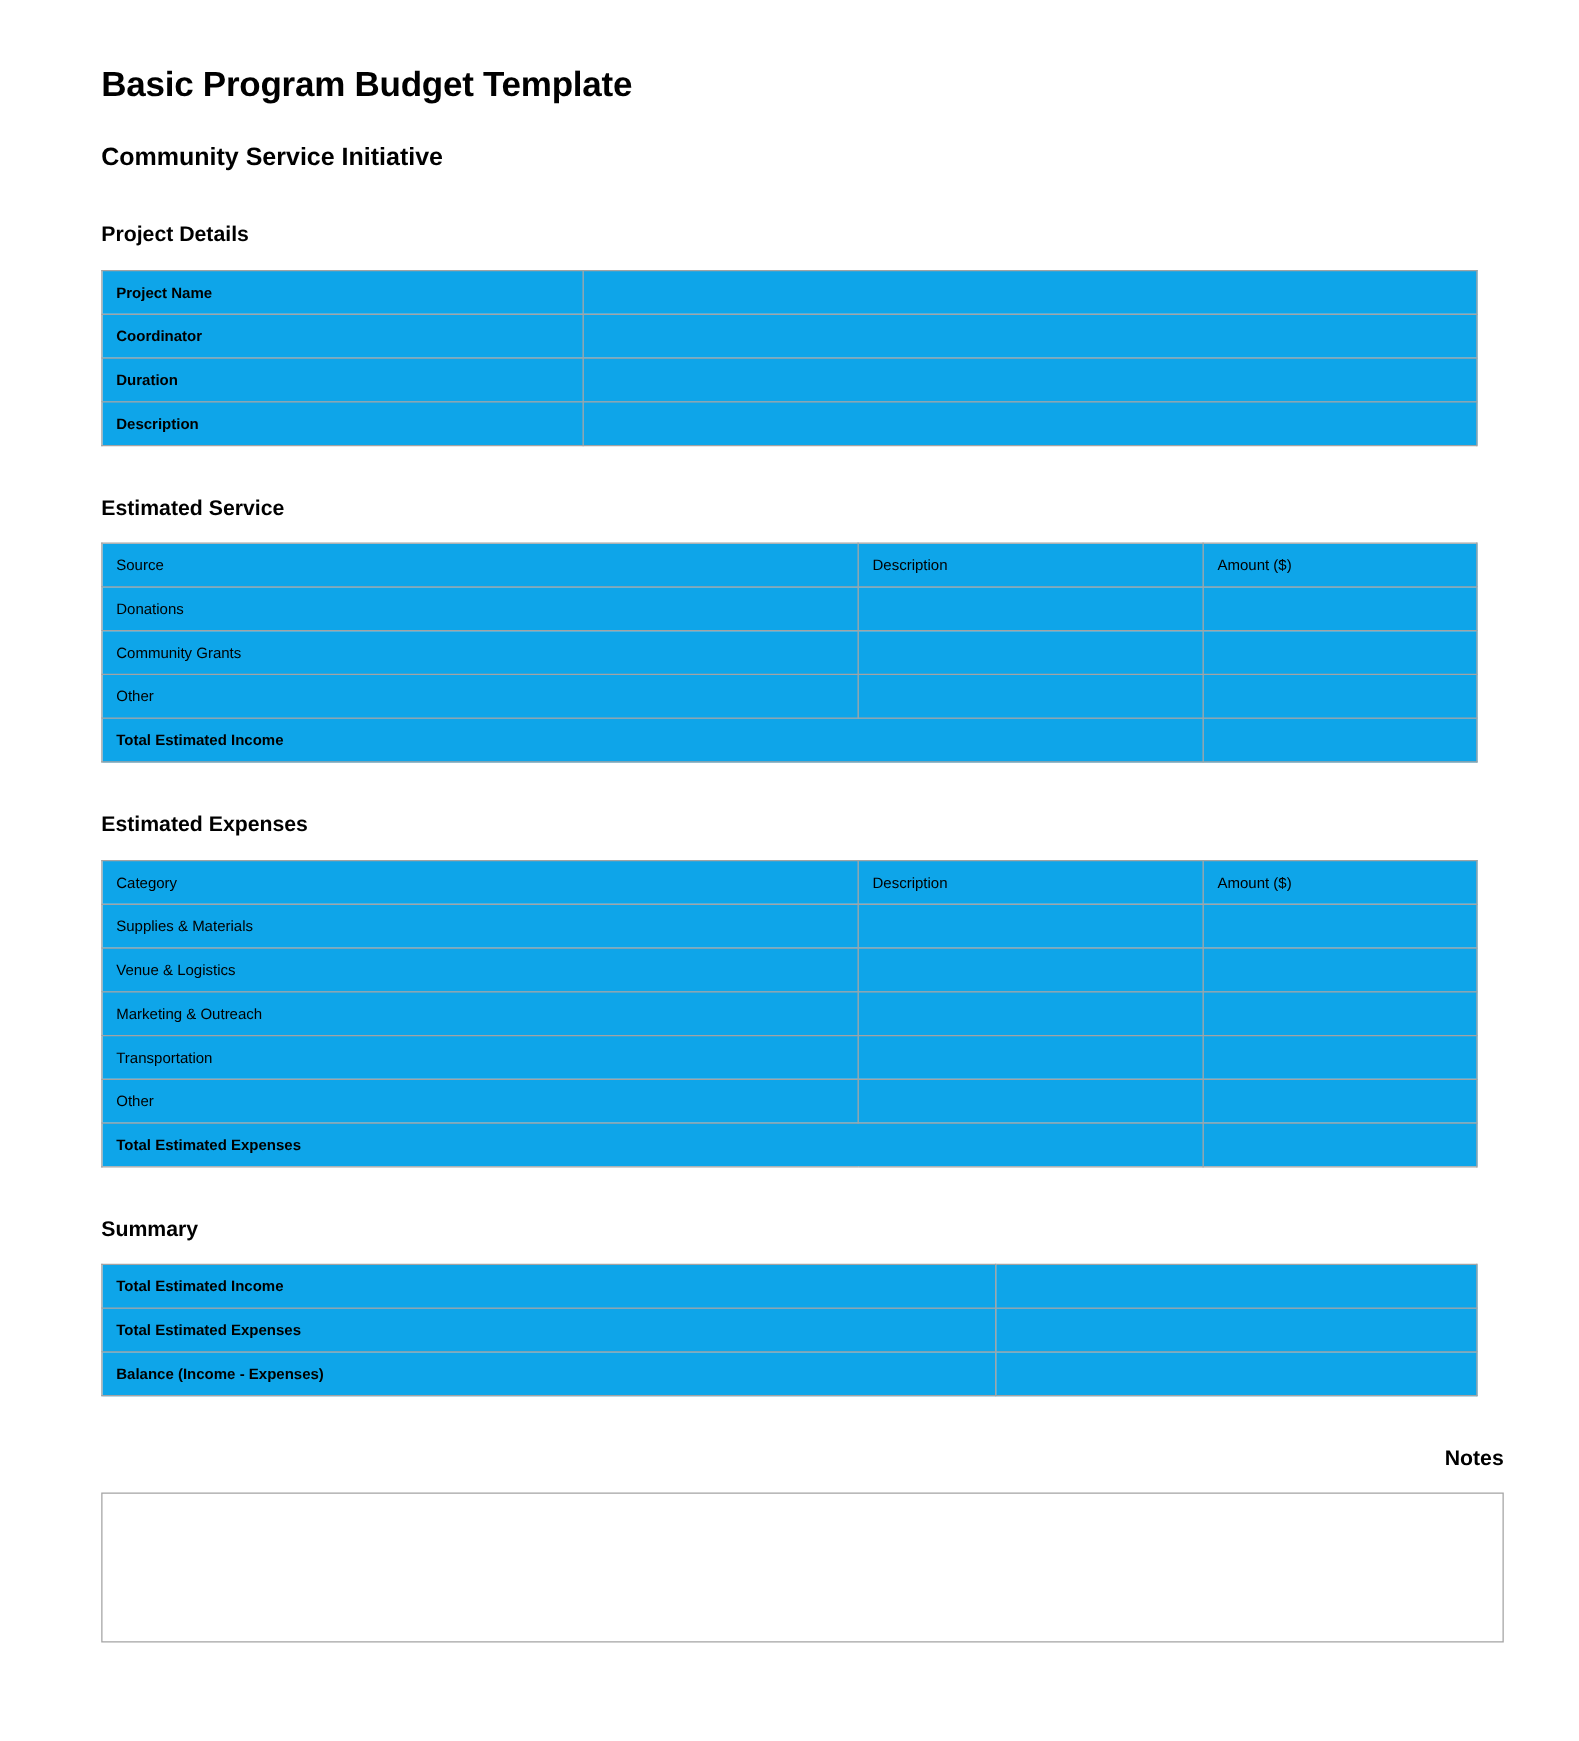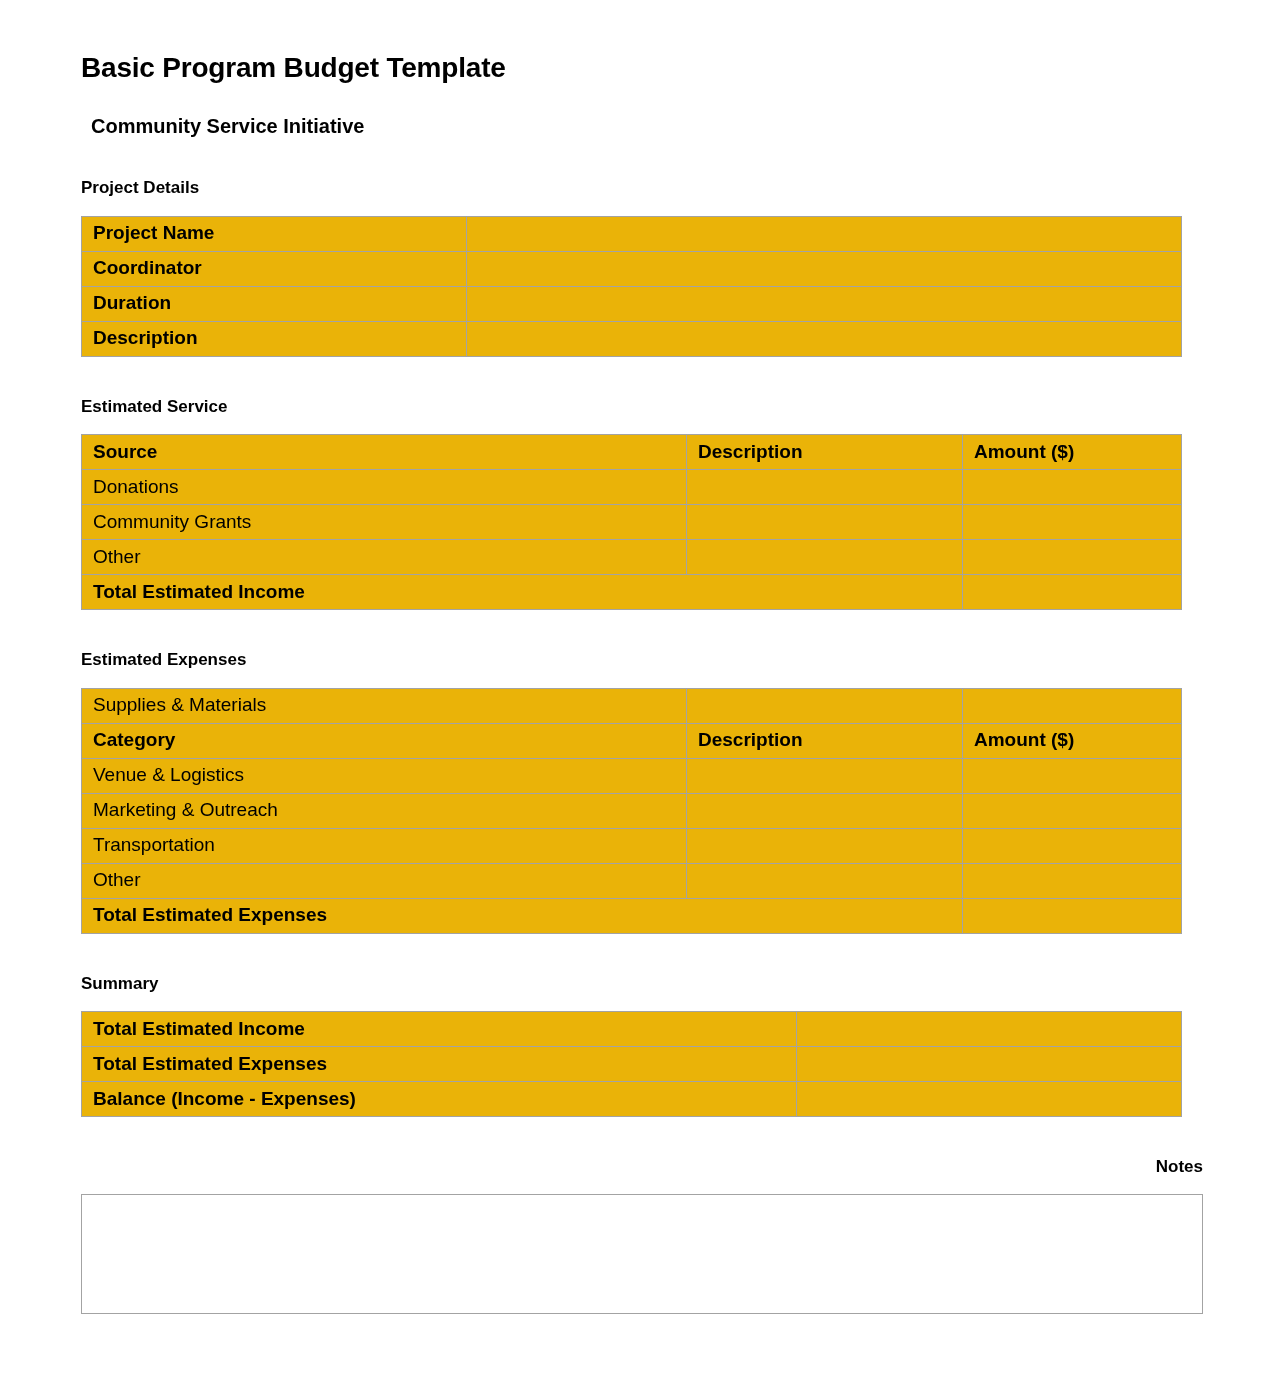--- a/index.html
+++ b/index.html
@@ -22,21 +22,21 @@
     font-size: 28px;
     font-weight: bold;
     letter-spacing: -0.2px;
     margin: 0;
     padding: 0;
     line-height: 1.15;
   }
   .doc-subtitle {
     font-size: 20px;
     font-weight: bold;
-    margin: 10px;
+    margin: 0;
     padding: 0;
     line-height: 1.15;
     margin-top: 31px;
   }
   .section-heading {
     font-size: 17px;
     font-weight: bold;
     margin: 0;
     padding: 0;
     line-height: 1.15;
@@ -45,27 +45,27 @@
   table.grid {
     border-collapse: collapse;
     width: 1100px;
     margin-top: 18px;
     table-layout: fixed;
   }
   table.grid td {
     border: 1px solid #a3a3a3;
     height: 35px;
     padding: 0 11px;
-    font-size: 19px;
+    font-size: 12px;
     line-height: 1.2;
     vertical-align: middle;
-    background: #eab308;
+    background: #0ea5e9;
   }
   td.label  { font-weight: bold; }
-  td.header { font-weight: bold; }
+  td.header { font-weight: normal; }
   td.total  { font-weight: bold; }
   td.blank  { }
 
   
   .t-details col.c1 { width: 385px; }
   .t-details col.c2 { width: 715px; }
 
   
   .t-money col.c1 { width: 605px; }
   .t-money col.c2 { width: 276px; }
@@ -155,30 +155,30 @@
 
   <h3 class="section-heading">Estimated Expenses</h3>
   <table class="grid t-money">
     <colgroup>
         <col class="c1">
         <col class="c2">
         <col class="c3">
       </colgroup>
     <tbody>
       <tr>
-        <td>Supplies &amp; Materials</td>
-        <td class="blank"></td>
-        <td class="blank"></td>
-      </tr>
-      <tr>
         <td class="header">Category</td>
         <td class="header">Description</td>
         <td class="header">Amount ($)</td>
       </tr>
       <tr>
+        <td>Supplies &amp; Materials</td>
+        <td class="blank"></td>
+        <td class="blank"></td>
+      </tr>
+      <tr>
         <td>Venue &amp; Logistics</td>
         <td class="blank"></td>
         <td class="blank"></td>
       </tr>
       <tr>
         <td>Marketing &amp; Outreach</td>
         <td class="blank"></td>
         <td class="blank"></td>
       </tr>
       <tr>

